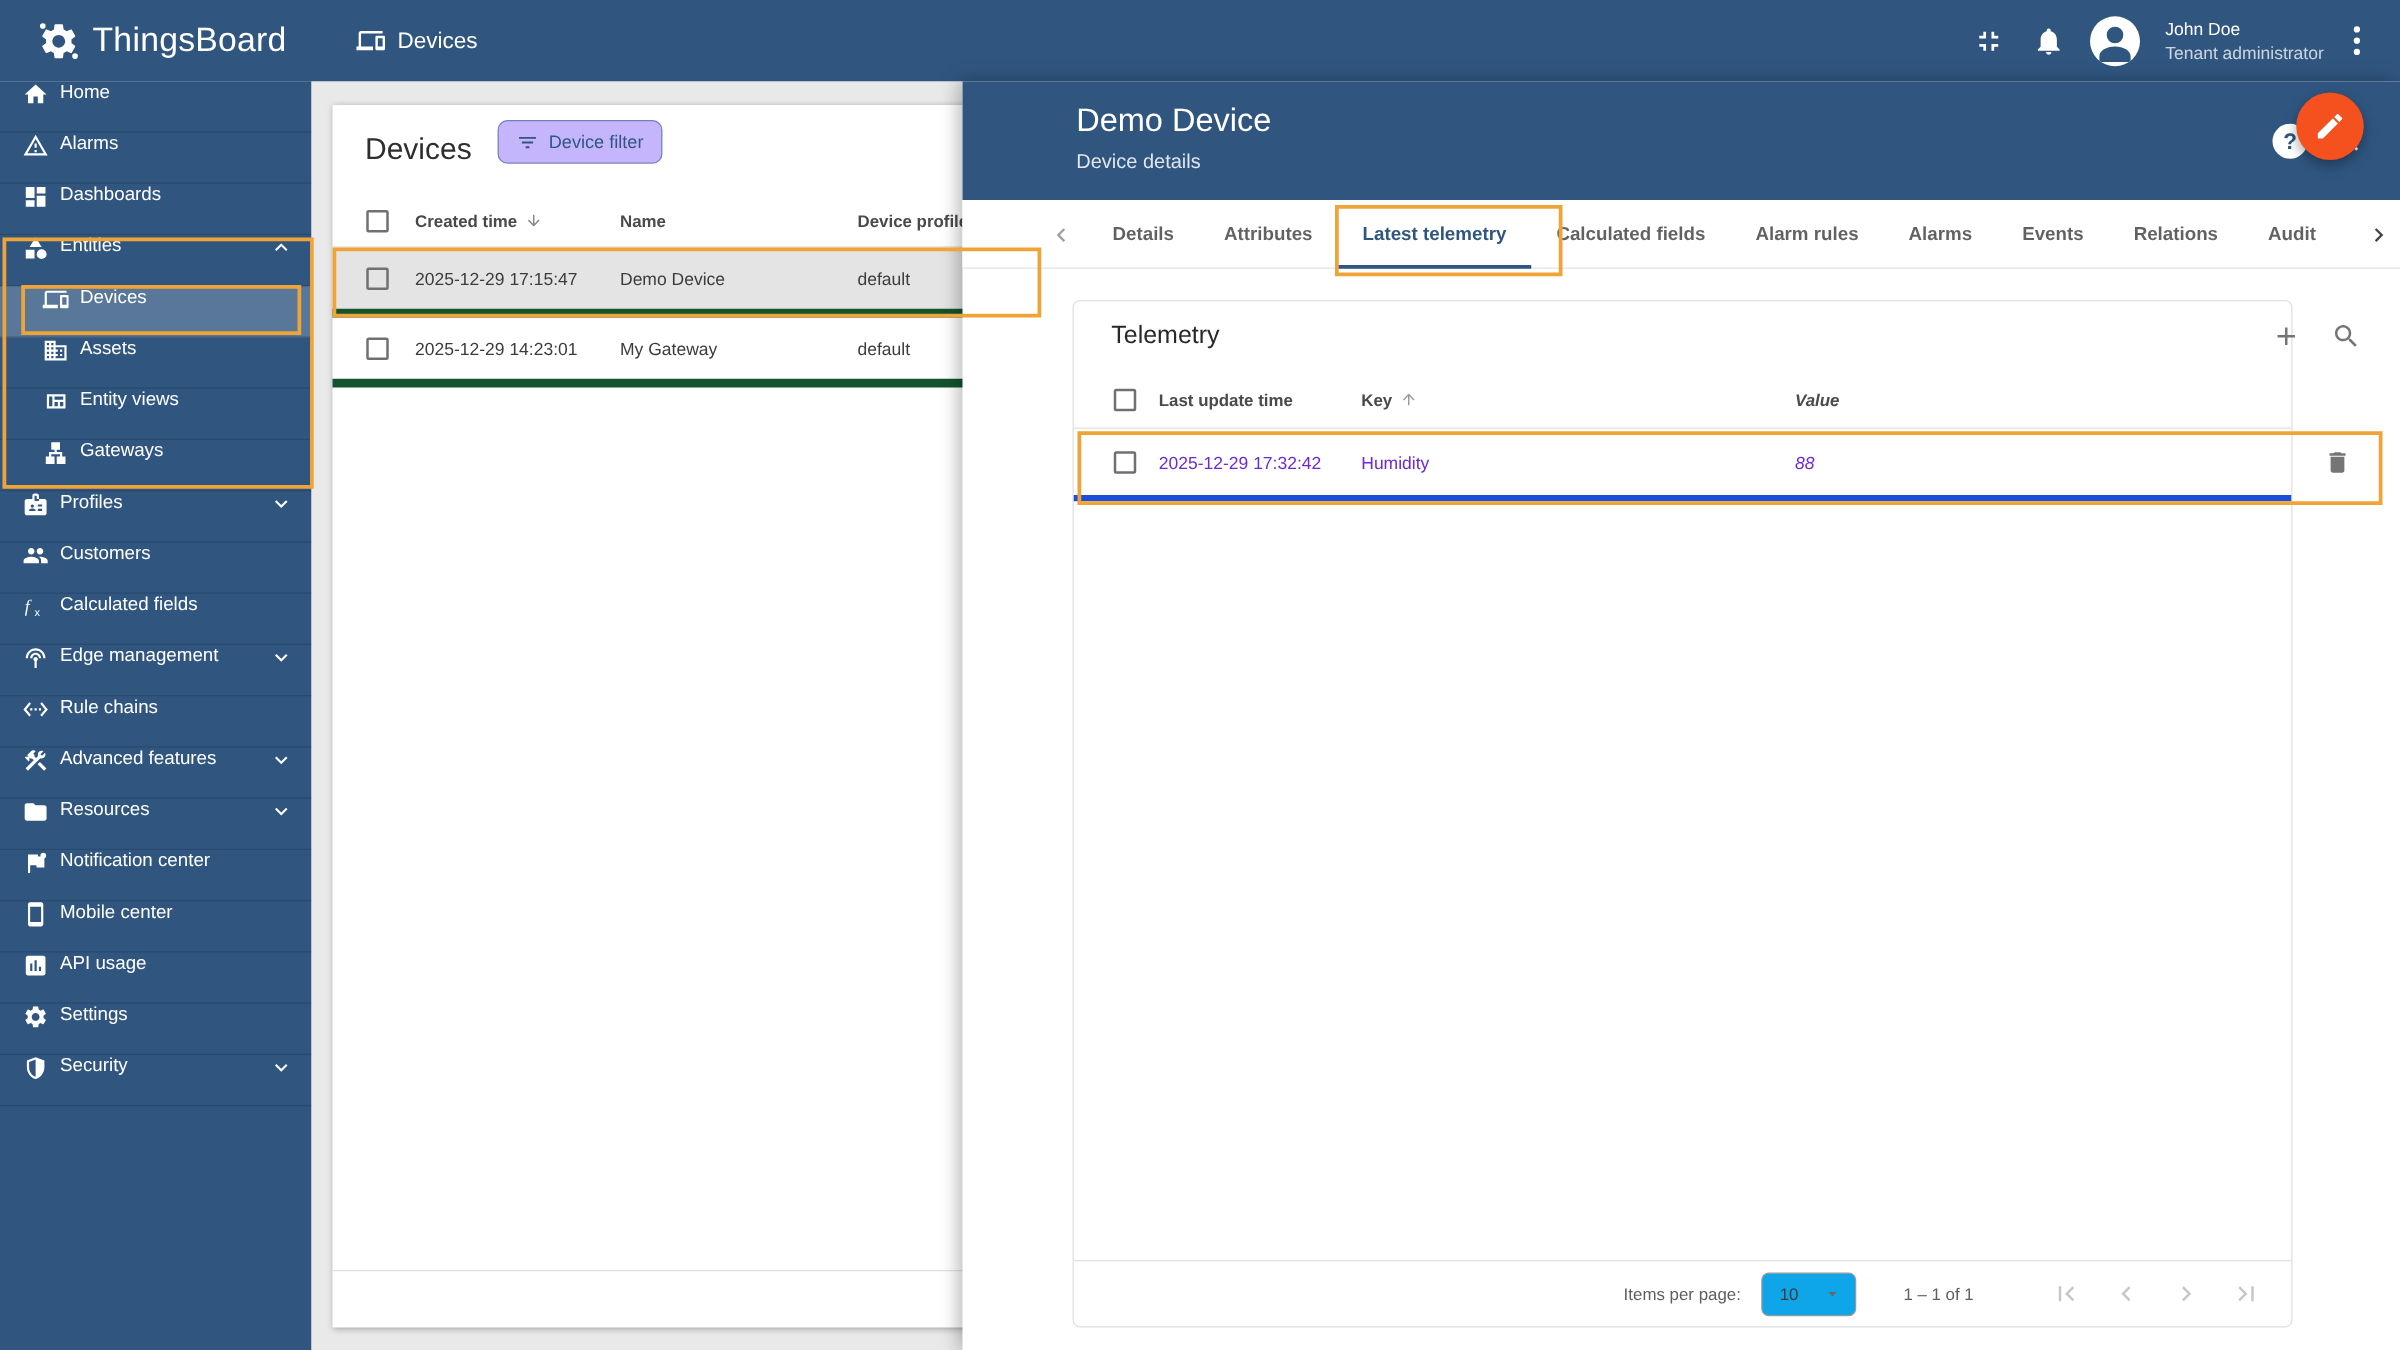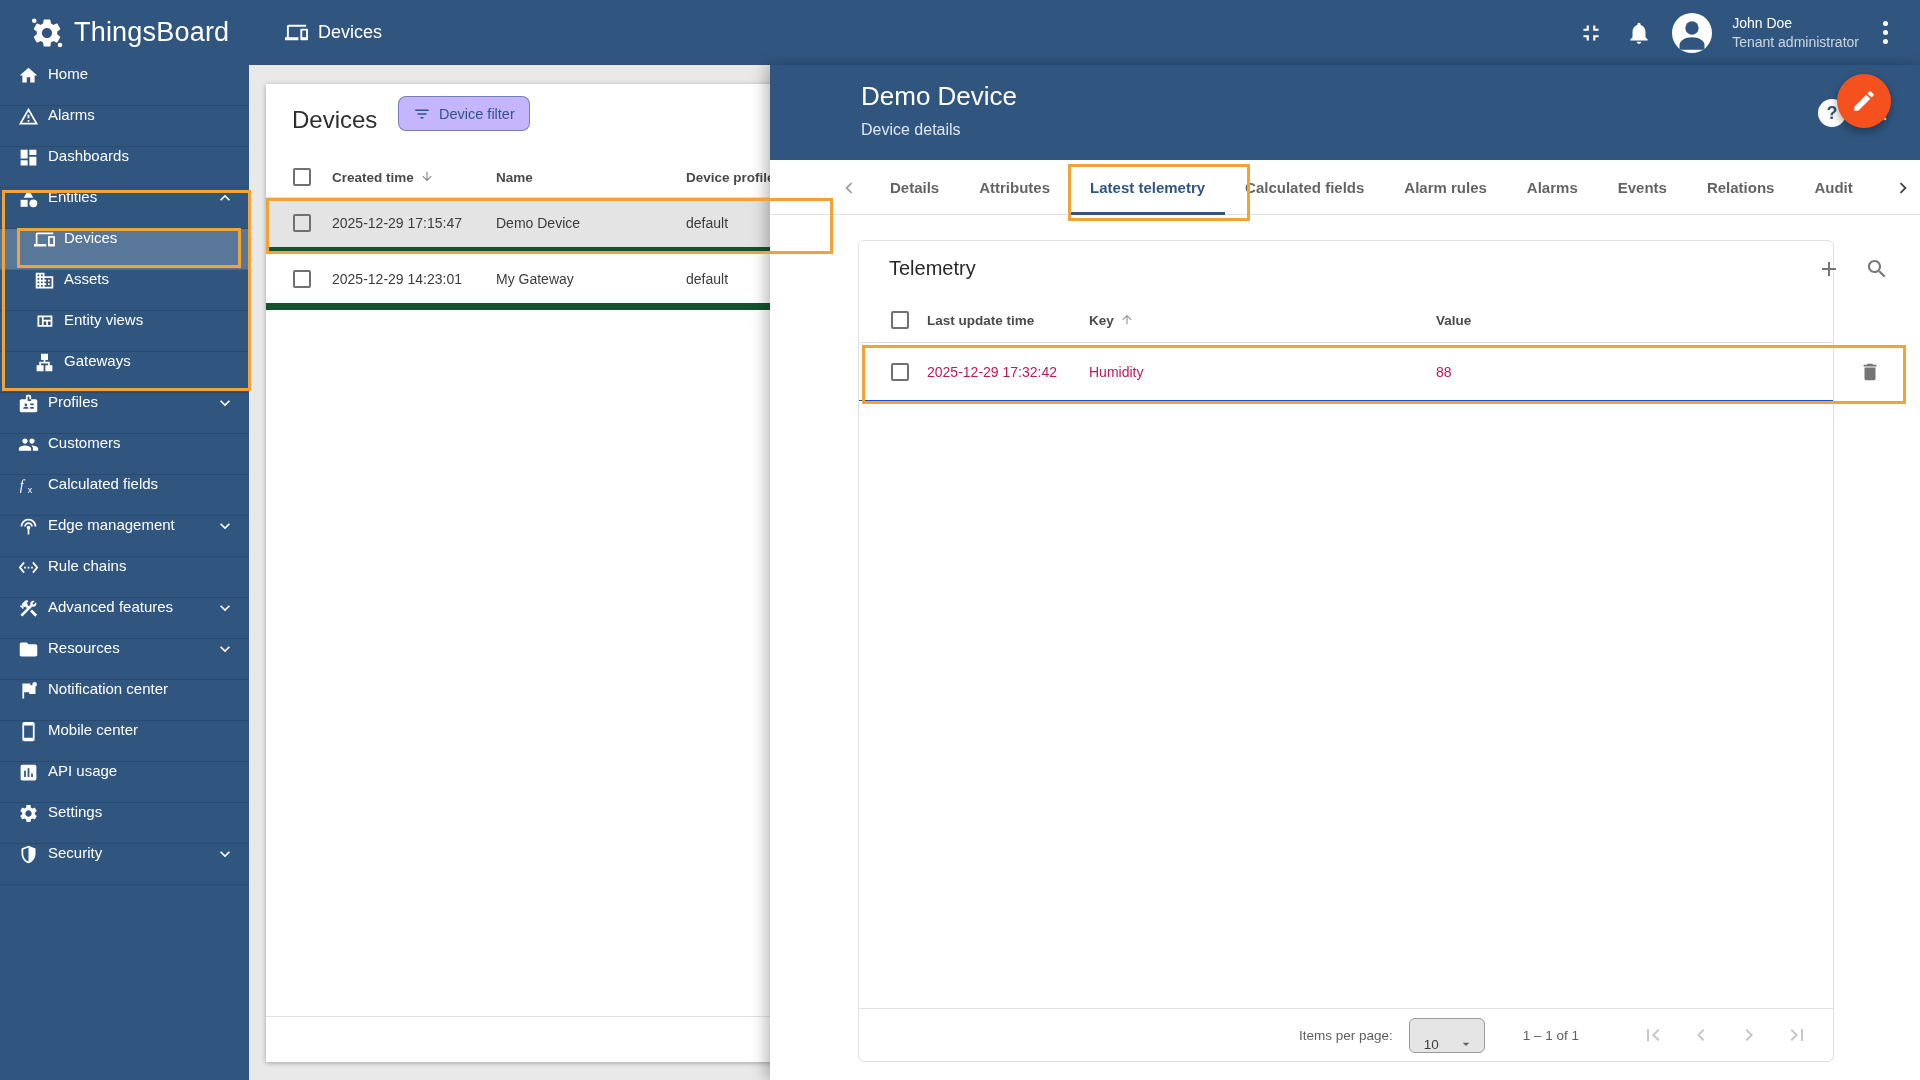--- a/index.html
+++ b/index.html
@@ -60,26 +60,26 @@
   .tab-chev { position:absolute; top:17px; width:22px; height:22px; cursor:pointer; }
   .tab-chev.left { left:68px; } .tab-chev.right { right:6px; }
   .fab { position:absolute; left:1067px; top:9px; width:54px; height:54px; border-radius:50%; background:#f4511e; box-shadow:0 4px 10px rgba(0,0,0,0.35); display:flex; align-items:center; justify-content:center; cursor:pointer; z-index:12; }
 
   .telemetry-box { position:absolute; left:88px; top:175px; width:976px; height:822px; border:1px solid #e0e0e0; border-radius:6px; background:#fff; }
   .tele-toolbar { position:relative; height:56px; }
   .tele-title { position:absolute; left:30px; top:16px; font-size:20px; color:#282828; }
   .tool-ic { position:absolute; top:16px; width:24px; height:24px; cursor:pointer; }
   .ic-add { left:958px; } .ic-search { left:1006px; }
   .ttable-head { position:relative; height:46px; border-bottom:1px solid #e0e0e0; font-size:13.5px; font-weight:700; color:#4a4a4a; }
-  .ttable-row { position:relative; height:58px; border-bottom:1px solid #1d4ed8; font-size:14px; color:#be185d; }
-  .tcol-cb { left:32px; } .tcol-time { left:68px; } .tcol-key { left:230px; } .tcol-value { left:577px; }
+  .ttable-row { position:relative; height:58px; border-bottom:5px solid #1d4ed8; font-size:14px; color:#6d28d9; }
+  .tcol-cb { left:32px; } .tcol-time { left:68px; } .tcol-key { left:230px; } .tcol-value { left:577px;font-style:italic; }
   .row-trash { position:absolute; left:1000px; top:50%; transform:translateY(-50%); width:22px; height:22px; cursor:pointer; }
   .paginator { position:absolute; left:0; bottom:0; width:100%; height:53px; border-top:1px solid #e0e0e0; display:flex; align-items:center; justify-content:flex-end; padding-right:24px; color:#5f5f5f; font-size:13.5px; }
   .pp-label { margin-right:16px; }
-  .pp-select { width:76px; height:35px; border:1px solid #9a9a9a; border-radius:6px; display:flex; align-items:flex-end; justify-content:space-between; padding:0 10px 0 14px; color:#3c3c3c; cursor:pointer; background:#e5e5e5; }
+  .pp-select { width:76px; height:35px; border:1px solid #9a9a9a; border-radius:6px; display:flex; align-items:center; justify-content:space-between; padding:0 10px 0 14px; color:#3c3c3c; cursor:pointer; background:#0ea5e9; }
   .pp-range { margin-left:38px; margin-right:38px; }
   .pg-ic { width:24px; height:24px; margin-left:24px; cursor:pointer; }
 
   
   .anno { position:absolute; border:3px solid #f0a437; z-index:60; pointer-events:none; }
   .anno-entities { left:2px; top:190px; width:249px; height:201px; }
   .anno-devices-item { left:17px; top:228px; width:224px; height:40px; }
   .anno-device-row { left:266px; top:198px; width:567px; height:56px; }
   .anno-tab { left:1068px; top:164px; width:182px; height:57px; }
   .anno-tele-row { left:862px; top:345px; width:1044px; height:59px; }

